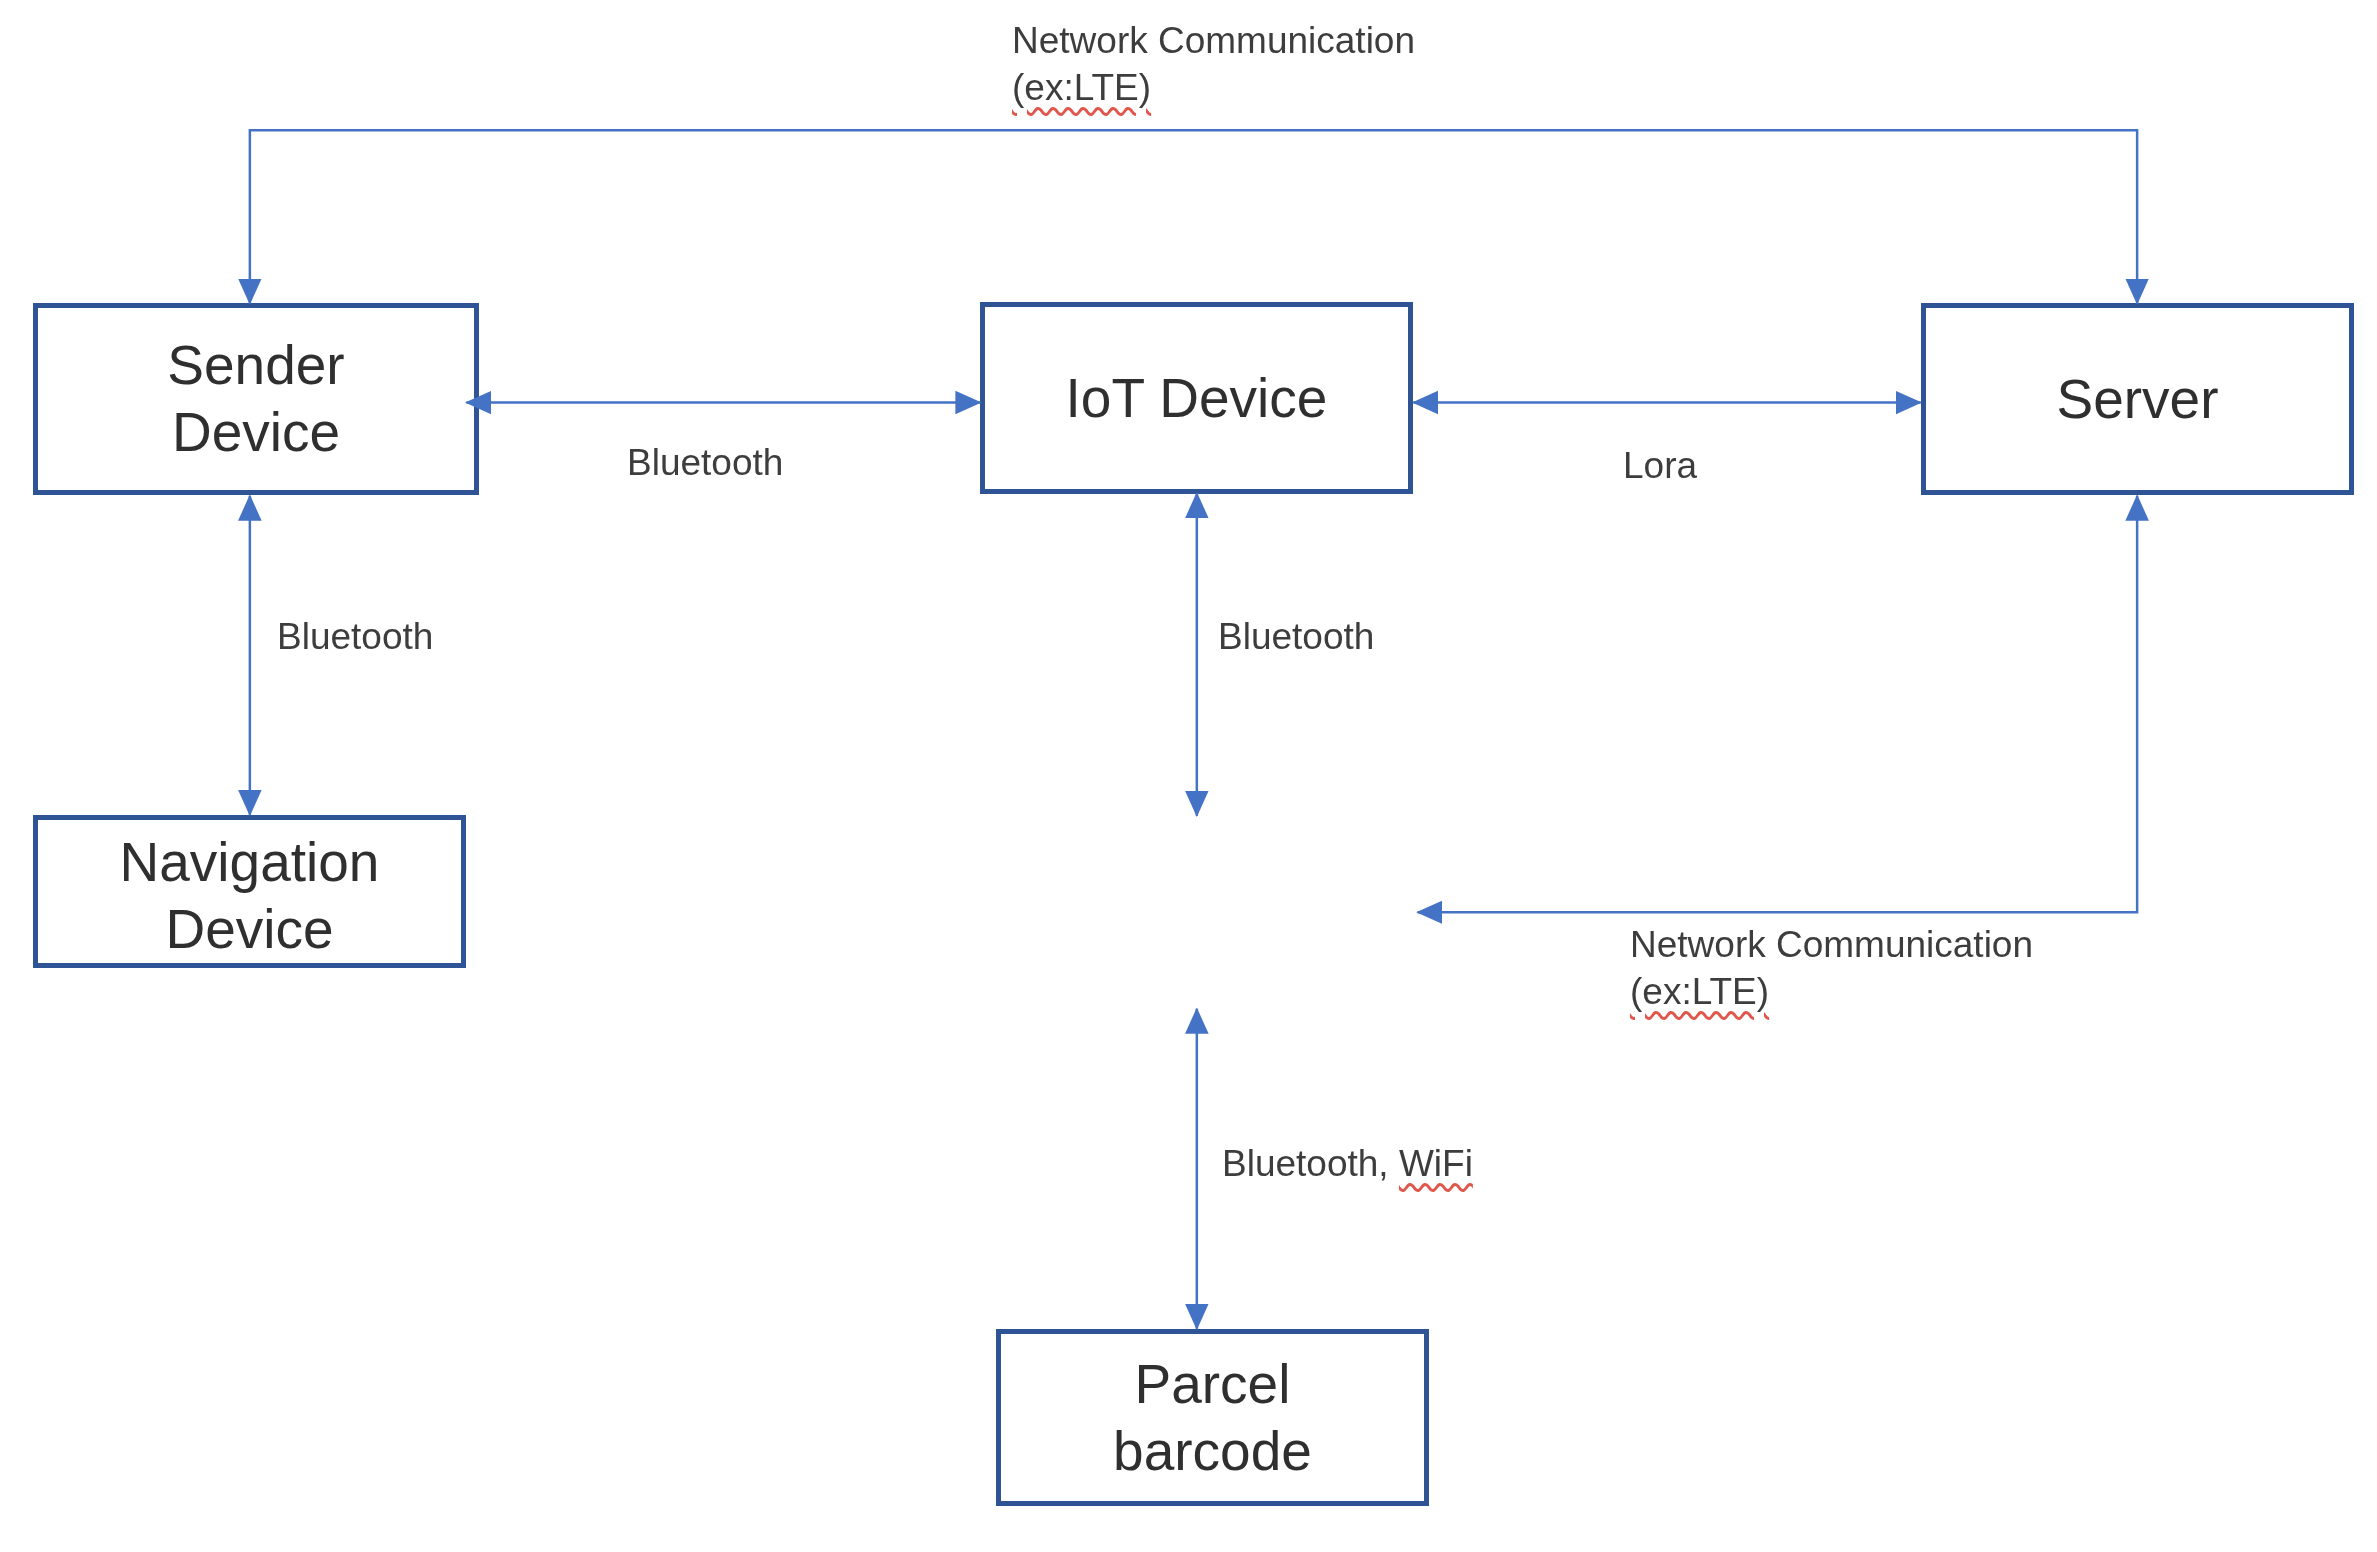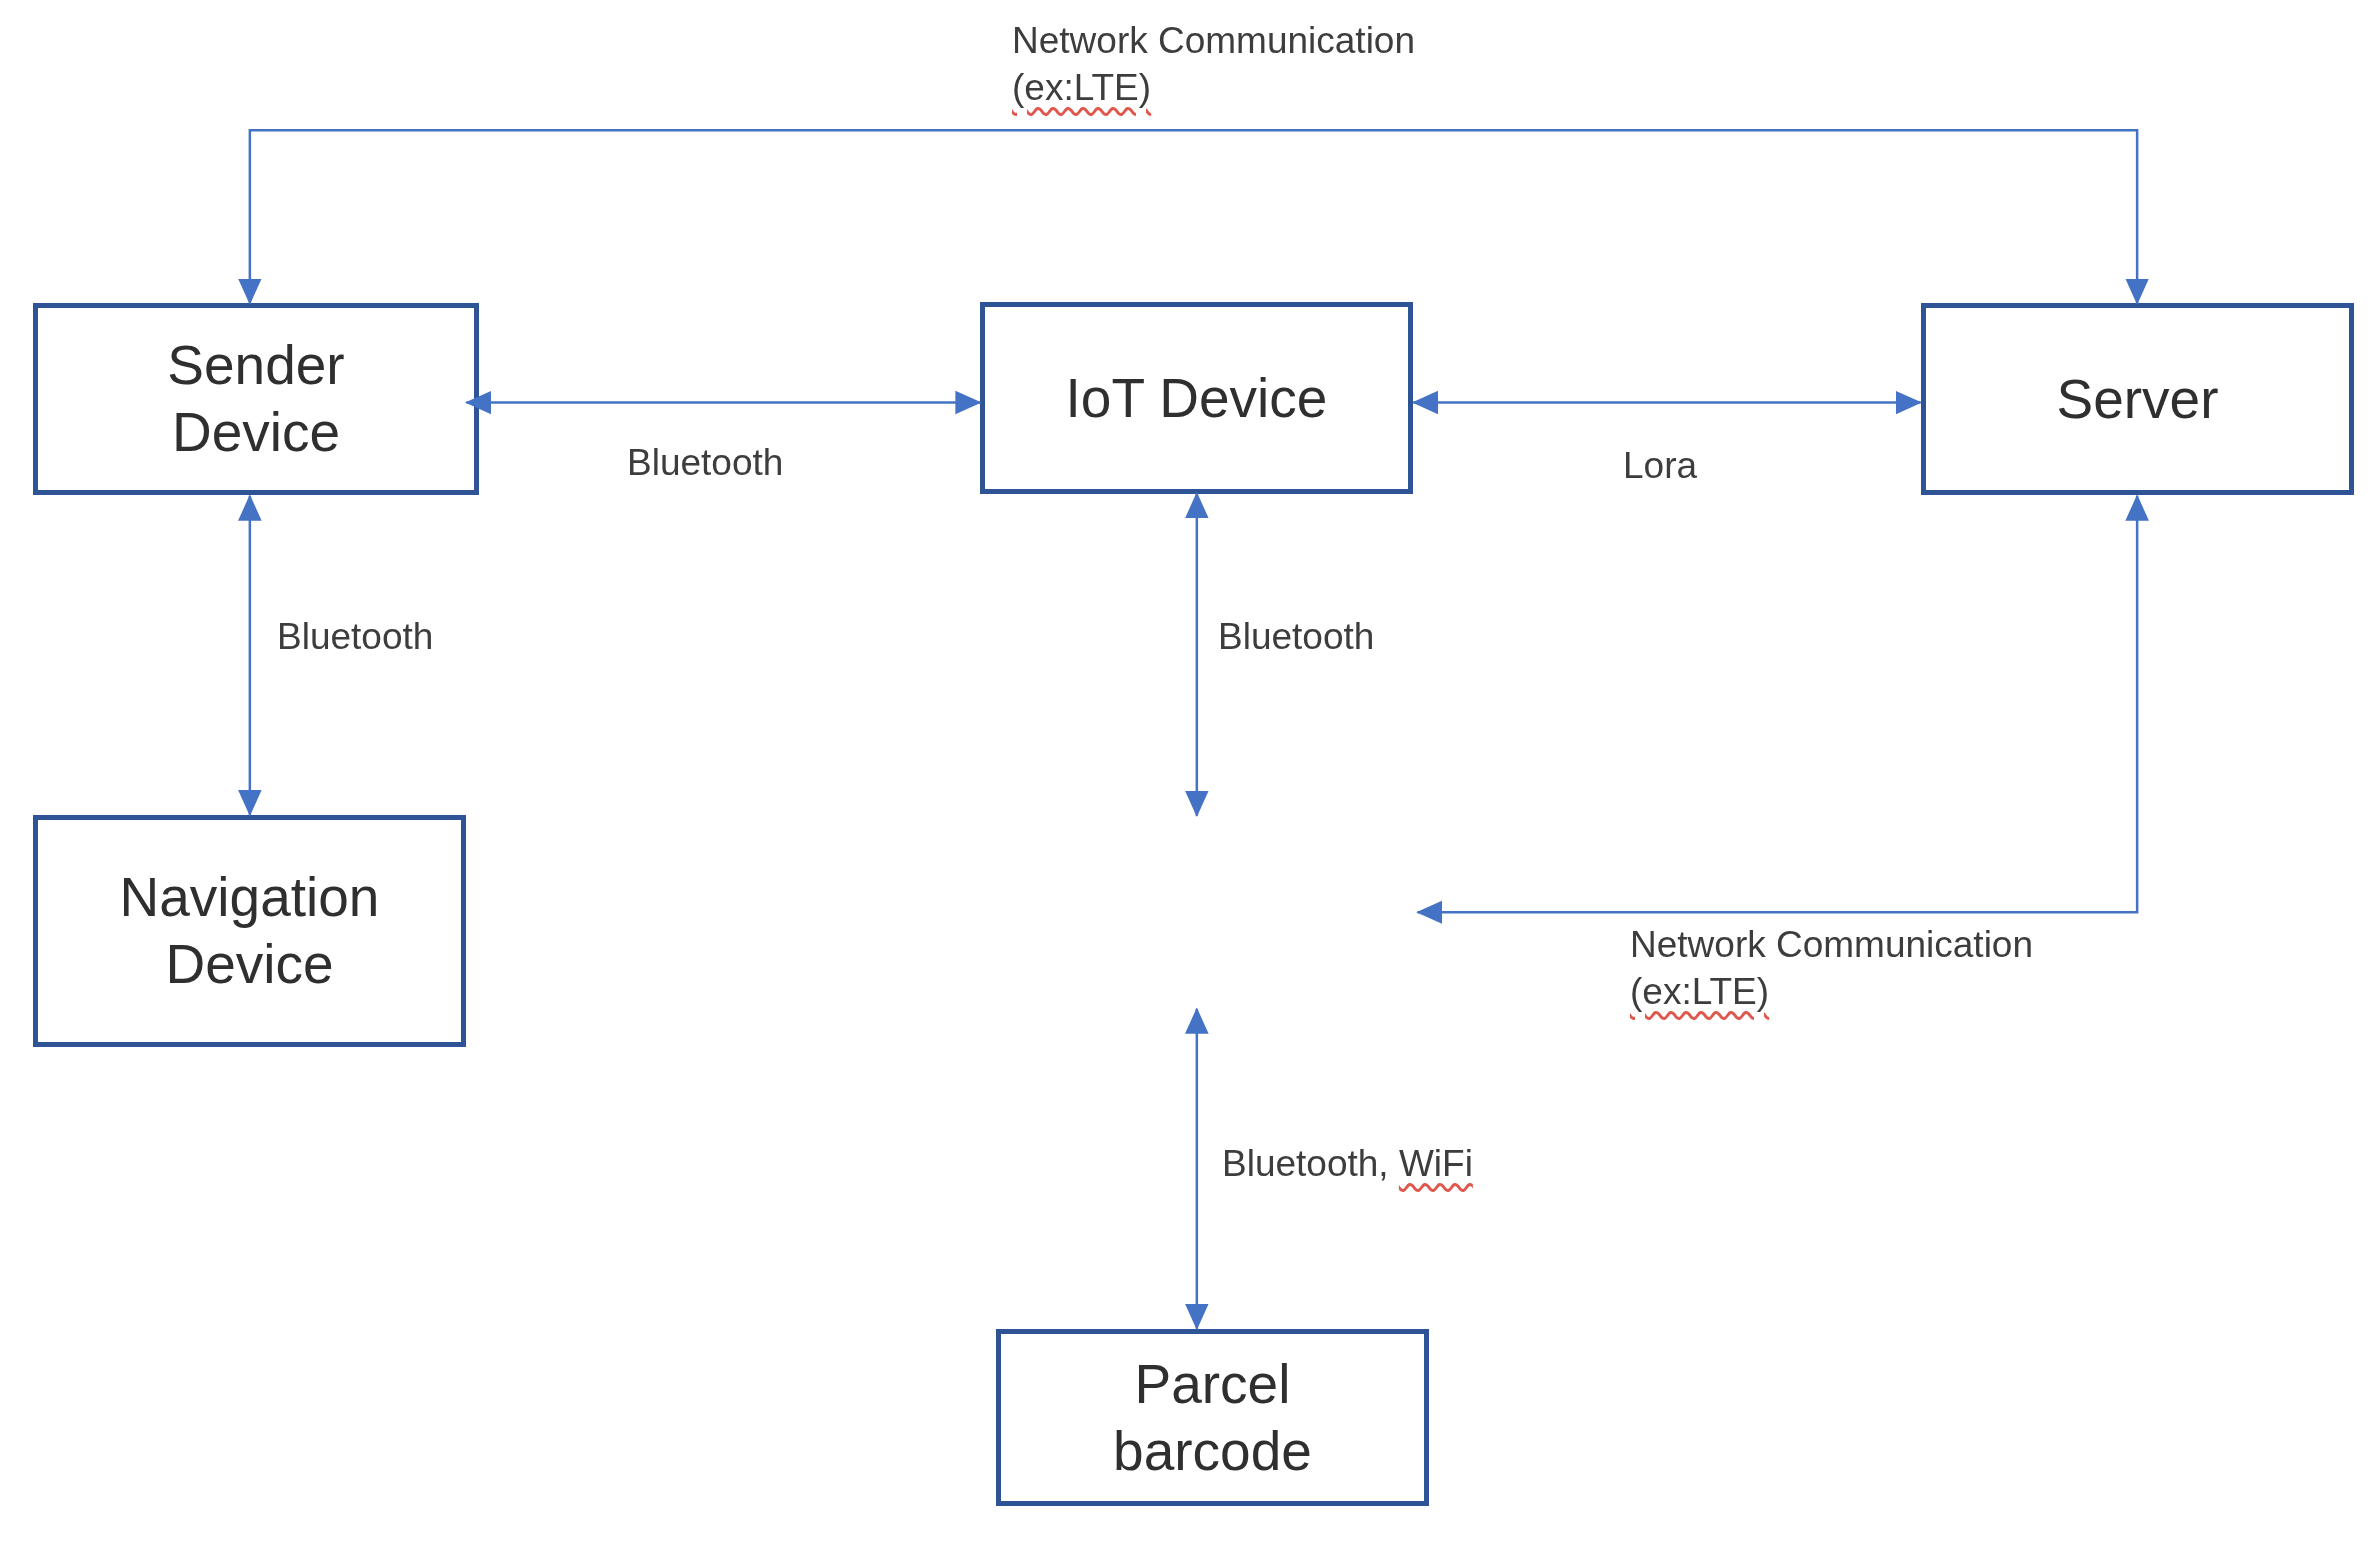--- a/index.html
+++ b/index.html
@@ -63,21 +63,21 @@
   </div>
 
   <div class="node" style="left:1921px; top:303px; width:433px; height:192px;">
     <span>Server</span>
   </div>
 
   <div class="node" style="left:980px; top:302px; width:433px; height:192px;">
     <span>IoT Device</span>
   </div>
 
-  <div class="node" style="left:33px;  top:815px;  width:433px; height:232px;">
+  <div class="node" style="left:33px;  top:815px;  width:433px; height:153px;align-items:flex-end;">
     <span>Navigation
 Device</span>
   </div>
 
 
   <div class="node" style="left:996px; top:1329px; width:433px; height:177px;">
     <span>Parcel
 barcode</span>
   </div>
 

